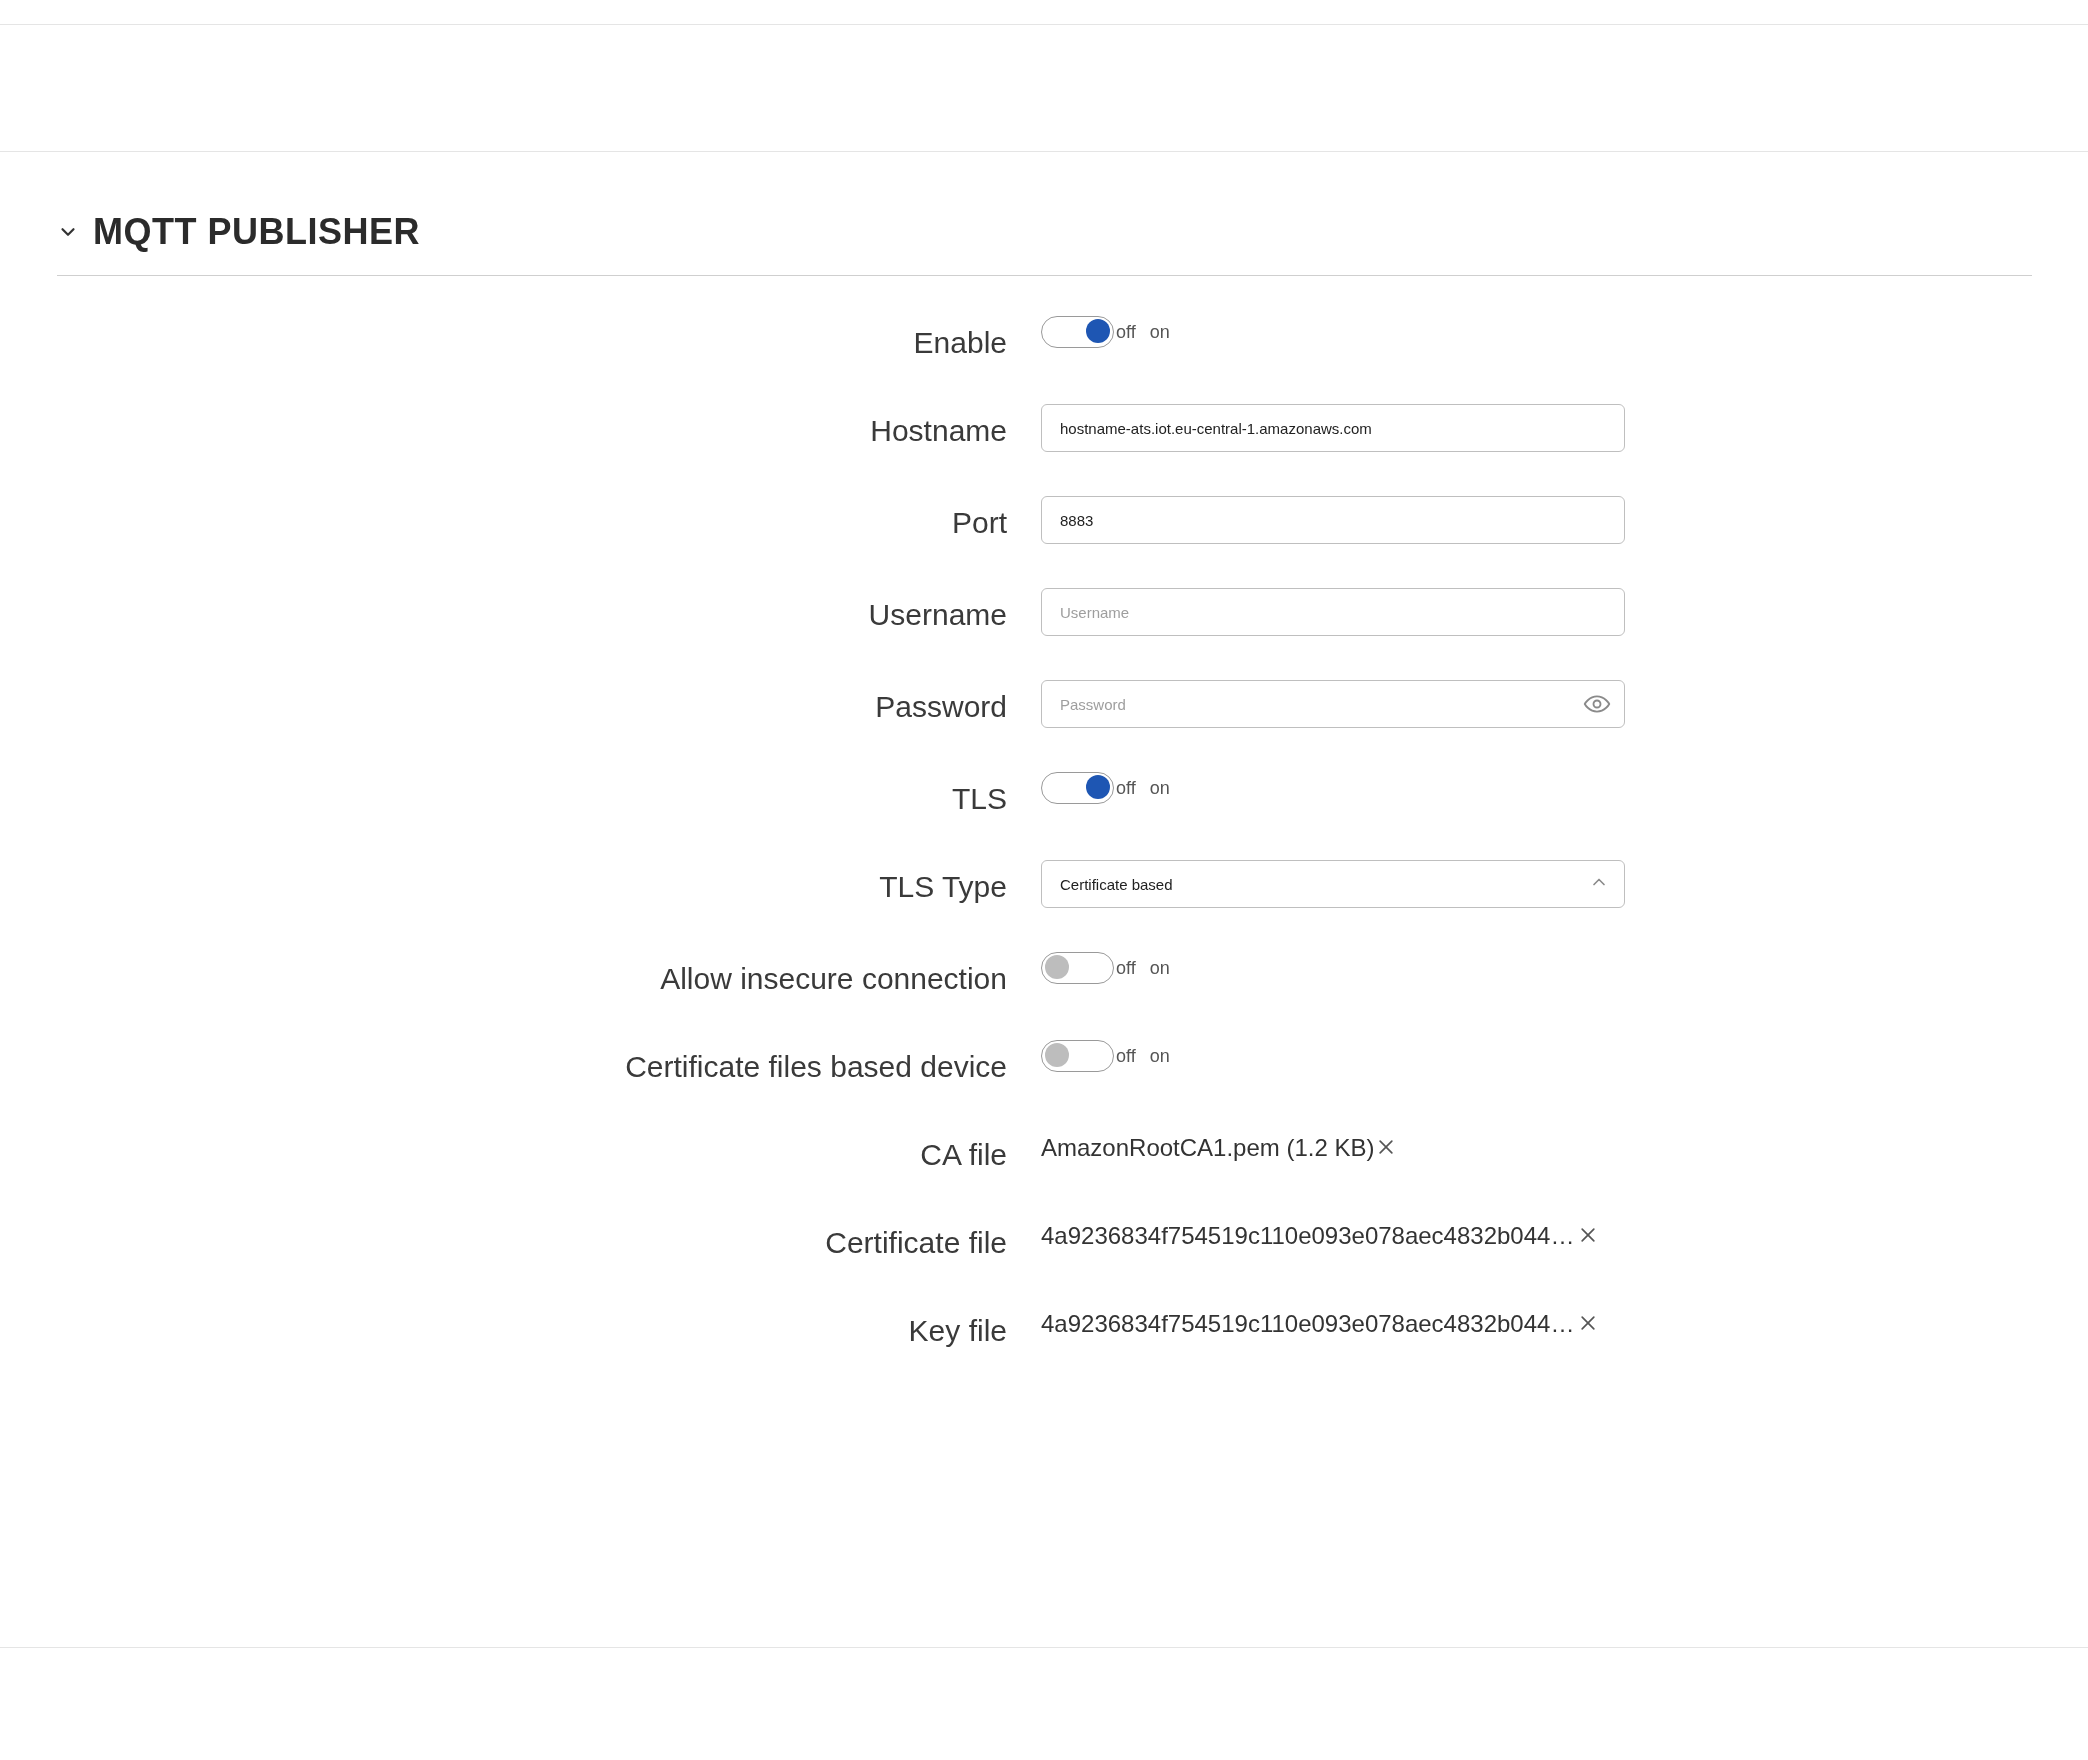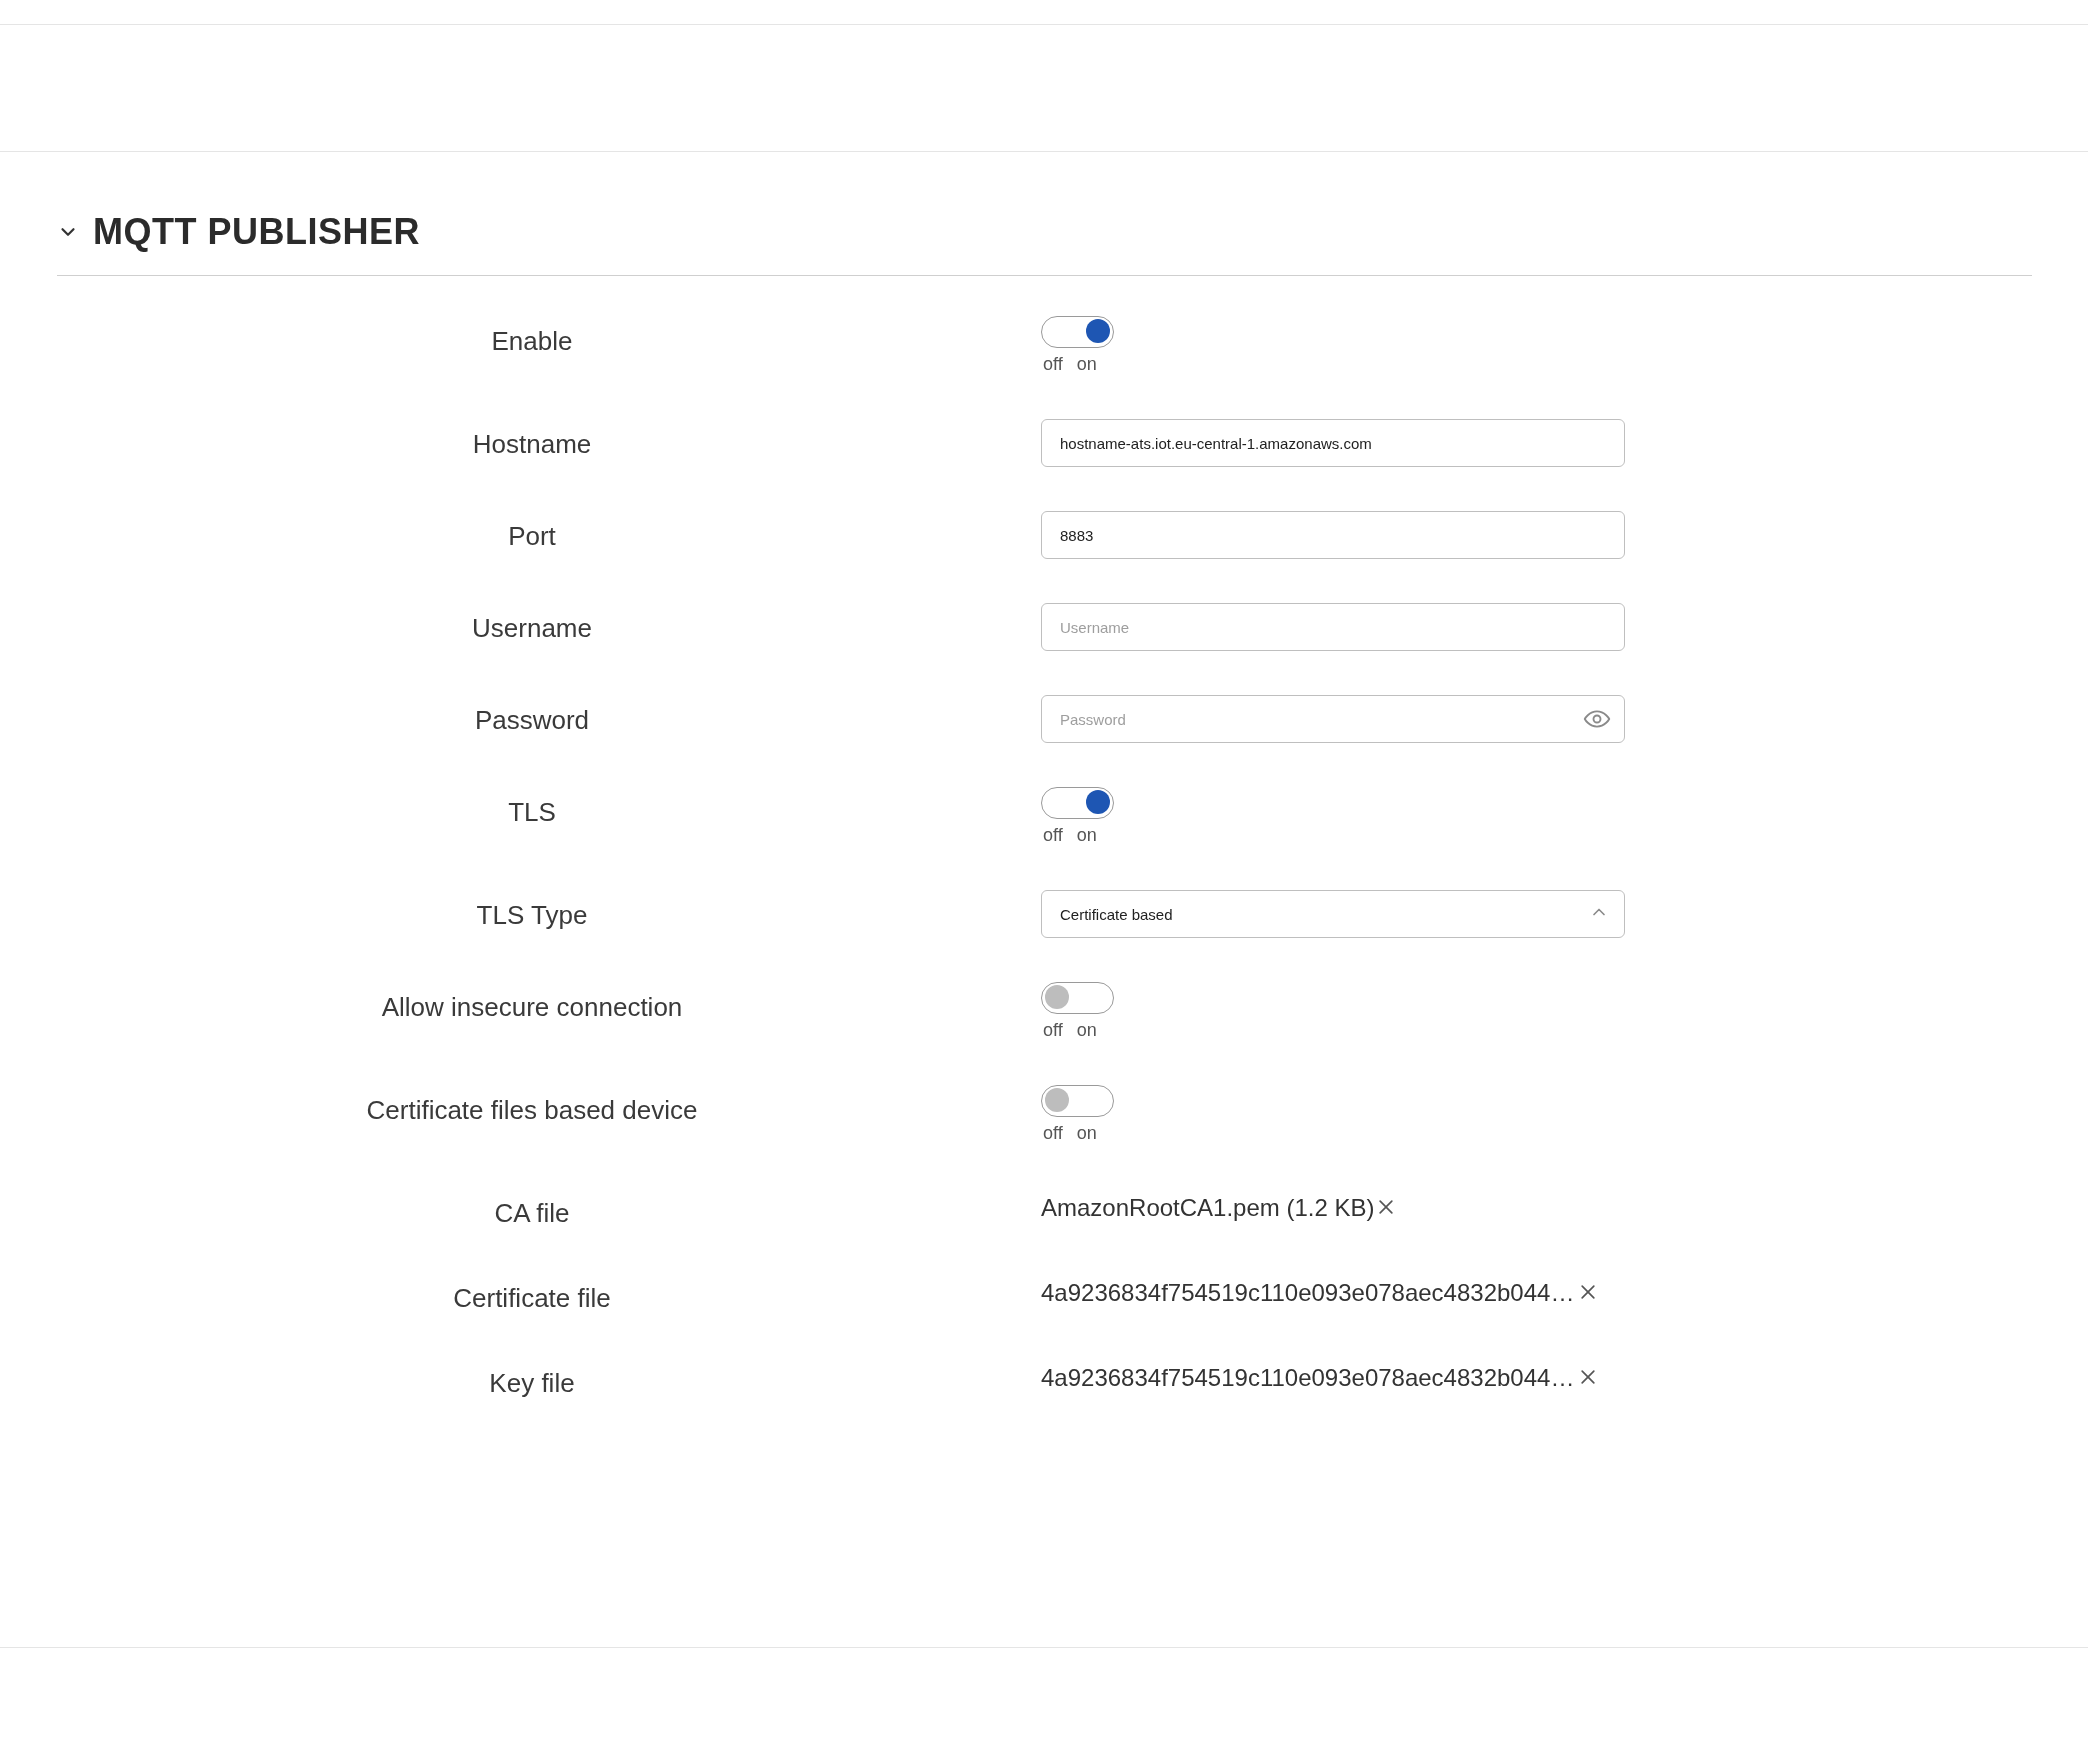--- a/index.html
+++ b/index.html
@@ -44,30 +44,30 @@
     display: flex;
     flex-direction: column;
     gap: 44px;
   }
   .row {
     display: flex;
     align-items: flex-start;
   }
   .label-col {
     width: 950px;
-    text-align: center;
+    text-align: right;
     padding-right: 34px;
     padding-top: 10px;
-    font-size: 26px;
+    font-size: 30px;
     color: #3a3a3a;
   }
   .control-col {
     width: 604px;
     display: flex;
-    flex-direction: column;
+    flex-direction: row;
     align-items: flex-start;
   }
 
   
   .toggle {
     width: 71px;
     height: 30px;
     border-radius: 16px;
     border: 1px solid #9a9a9a;
     background: #ffffff;

